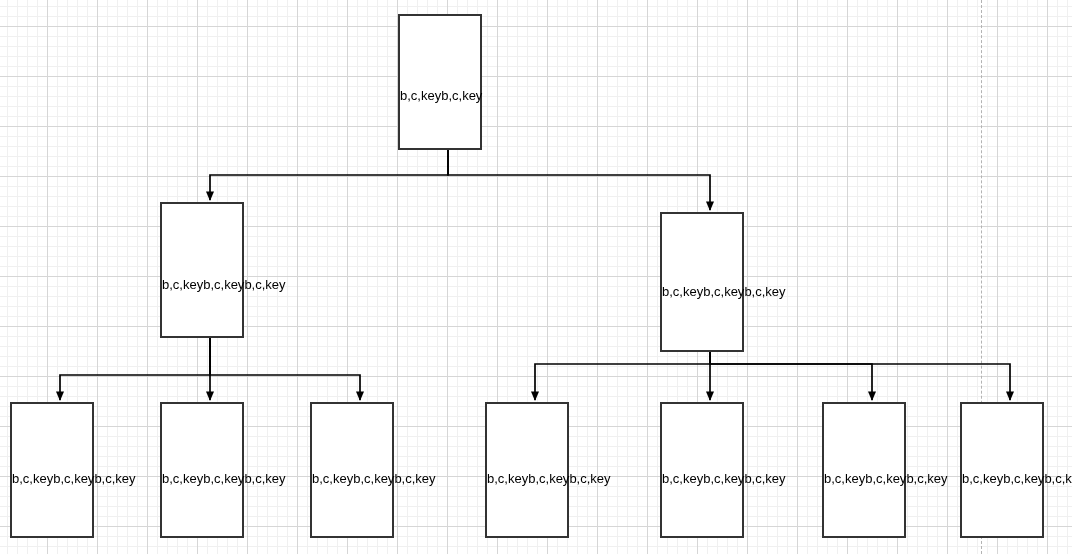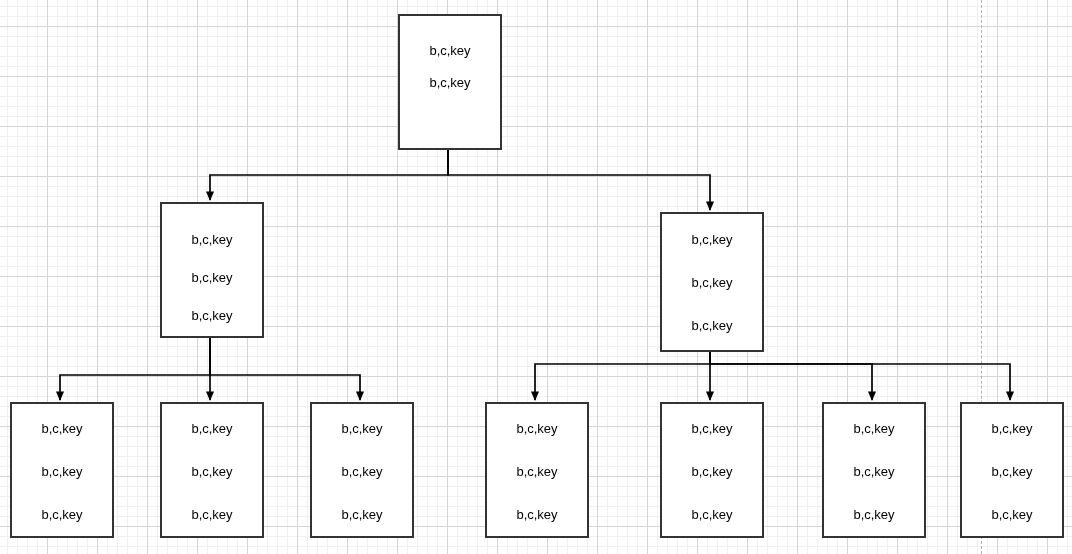--- a/index.html
+++ b/index.html
@@ -40,26 +40,26 @@
     top: 0;
     z-index: 2;
   }
   svg.edges path.edge {
     fill: none;
     stroke: #000000;
     stroke-width: 1.7;
   }
   .node {
     position: absolute;
-    width: 104px;
+    width: 84px;
     box-sizing: border-box;
     background: #ffffff;
     border: 2px solid #333333;
     display: flex;
-    flex-direction: column;
+    flex-direction: row;
     align-items: center;
     z-index: 3;
   }
   .node .line {
     line-height: 15px;
     white-space: nowrap;
   }
   .n-root      { left: 398px; top: 14px;  height: 136px; padding-top: 27px; row-gap: 17px; }
   .n-int-left  { left: 160px; top: 202px; height: 136px; padding-top: 28px; row-gap: 23px; }
   .n-int-right { left: 660px; top: 212px; height: 140px; padding-top: 18px; row-gap: 28px; }

